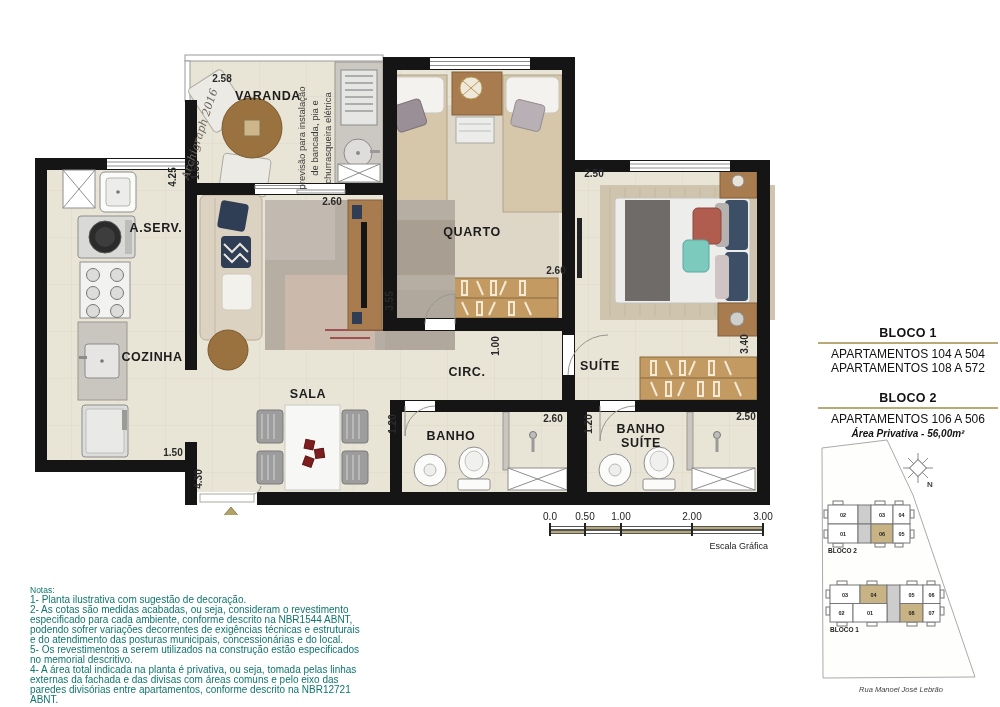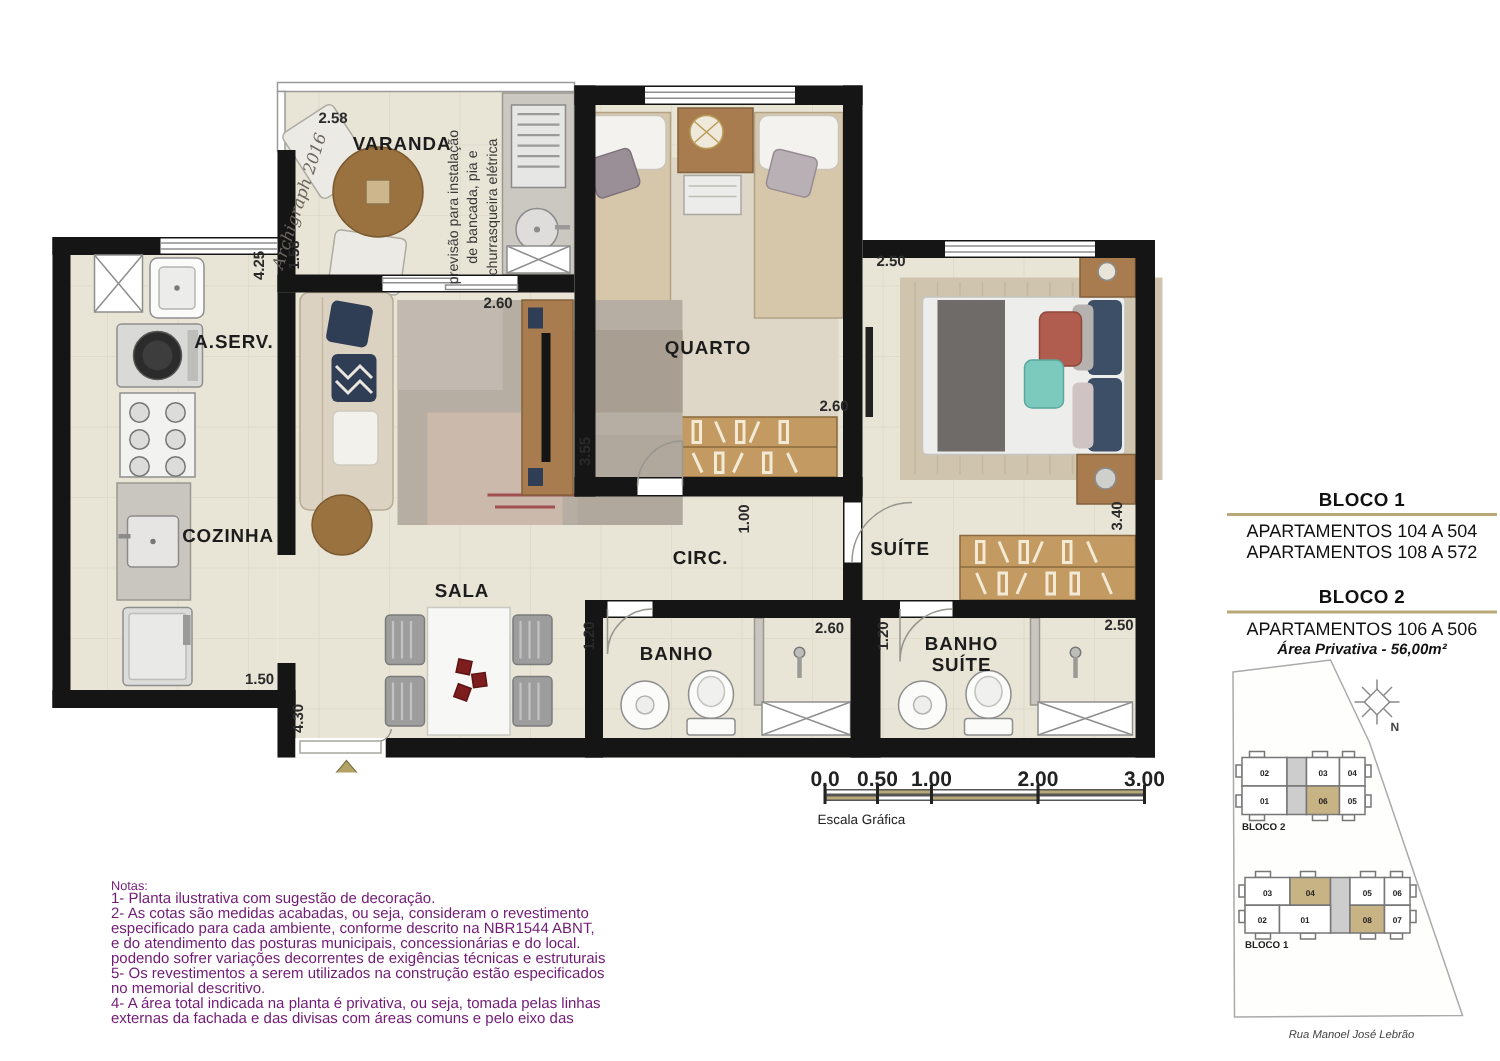--- a/index.html
+++ b/index.html
@@ -21,27 +21,27 @@
   
   .info{position:absolute;left:818px;top:326px;width:180px;text-align:center;color:#111;}
   .info .title{font-size:12.5px;font-weight:bold;letter-spacing:.3px;}
   .info .rule{border:0;border-top:2px solid #b9a878;margin:2px 0 4px 0;}
   .info .line{font-size:12px;font-weight:normal;line-height:13px;margin:1px 0;}
   .info .area{font-size:10px;font-weight:bold;font-style:italic;margin-top:2px;}
   .info .block2{margin-top:16px;}
 
   
   .scalebar{position:absolute;left:545px;top:511px;width:230px;height:46px;}
-  .scalebar .lab{position:absolute;top:0;font-size:14px;font-weight:bold;color:#222;transform:translateX(-50%);}
+  .scalebar .lab{position:absolute;top:0;font-size:10px;font-weight:normal;color:#222;transform:translateX(-50%);}
   .scalebar .seg{position:absolute;height:4px;border:1px solid #555;box-sizing:border-box;}
   .scalebar .tick{position:absolute;top:12px;width:2px;height:13px;background:#222;}
-  .scalebar .caption{position:absolute;left:0;top:30px;width:223px;text-align:left;font-size:9px;color:#222;}
+  .scalebar .caption{position:absolute;left:0;top:30px;width:223px;text-align:right;font-size:9px;color:#222;}
 
   
-  .notes{position:absolute;left:30px;top:585px;width:330px;color:#701a75;margin-left:44px;}
+  .notes{position:absolute;left:30px;top:585px;width:330px;color:#0f766e;}
   .notes .ntitle{font-size:8.5px;line-height:10px;}
   .notes .nline{font-size:10px;line-height:10px;}
 </style>
 </head>
 <body>
 
 <div class="canvas">
 
   <svg class="plan-svg" width="750" height="465" viewBox="0 0 750 465">
     <defs>
@@ -462,21 +462,22 @@
     <text class="sblab" x="15" y="197">BLOCO 1</text>
 
     <text class="street" x="86" y="257">Rua Manoel José Lebrão</text>
   </svg>
 
   <div class="notes">
     <div class="ntitle">Notas:</div>
     <div class="nline">1- Planta ilustrativa com sugestão de decoração.</div>
     <div class="nline">2- As cotas são medidas acabadas, ou seja, consideram o revestimento</div>
     <div class="nline">especificado para cada ambiente, conforme descrito na NBR1544 ABNT,</div>
+    <div class="nline">podendo sofrer variações decorrentes de exigências técnicas e estruturais</div>
     <div class="nline">e do atendimento das posturas municipais, concessionárias e do local.</div>
-    <div class="nline">podendo sofrer variações decorrentes de exigências técnicas e estruturais</div>
     <div class="nline">5- Os revestimentos a serem utilizados na construção estão especificados</div>
     <div class="nline">no memorial descritivo.</div>
     <div class="nline">4- A área total indicada na planta é privativa, ou seja, tomada pelas linhas</div>
     <div class="nline">externas da fachada e das divisas com áreas comuns e pelo eixo das</div>
+    <div class="nline">paredes divisórias entre apartamentos, conforme descrito na NBR12721 ABNT.</div>
   </div>
 
 </div>
 
 </body></html>

